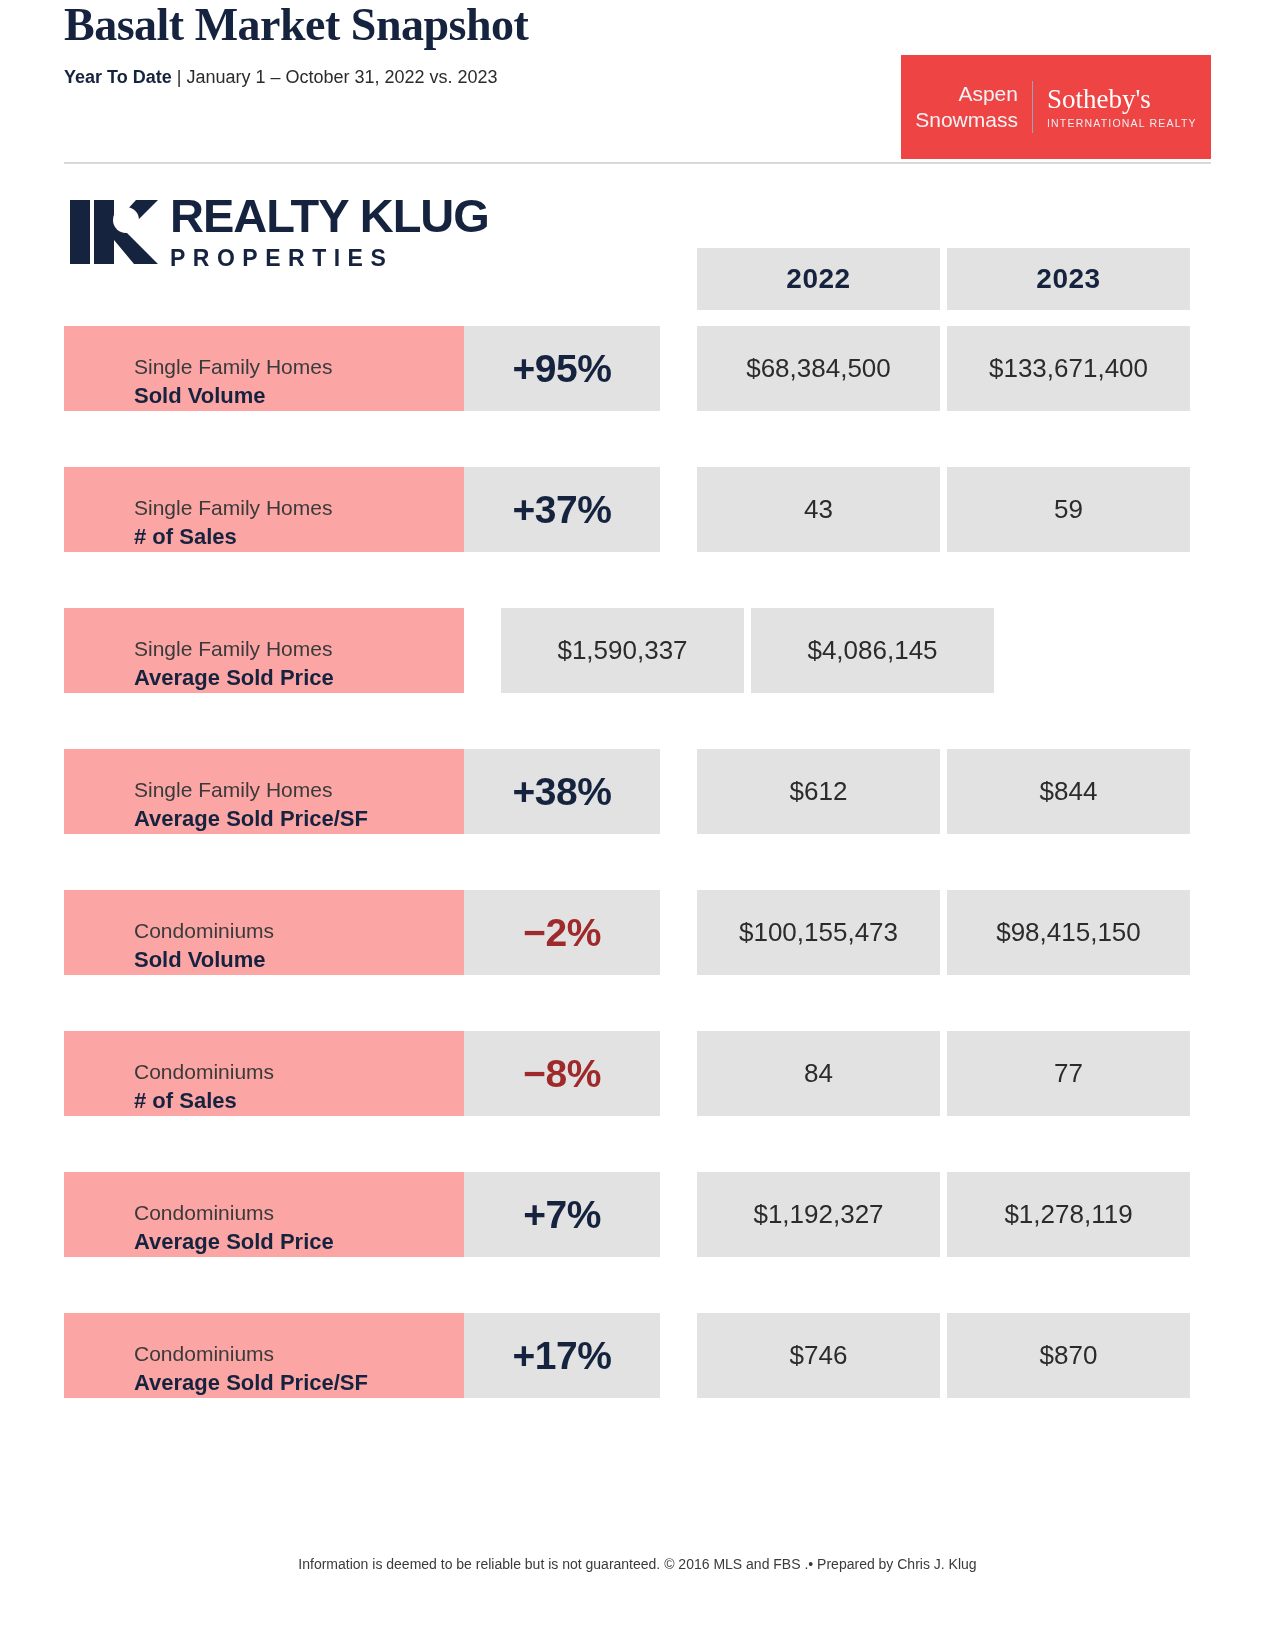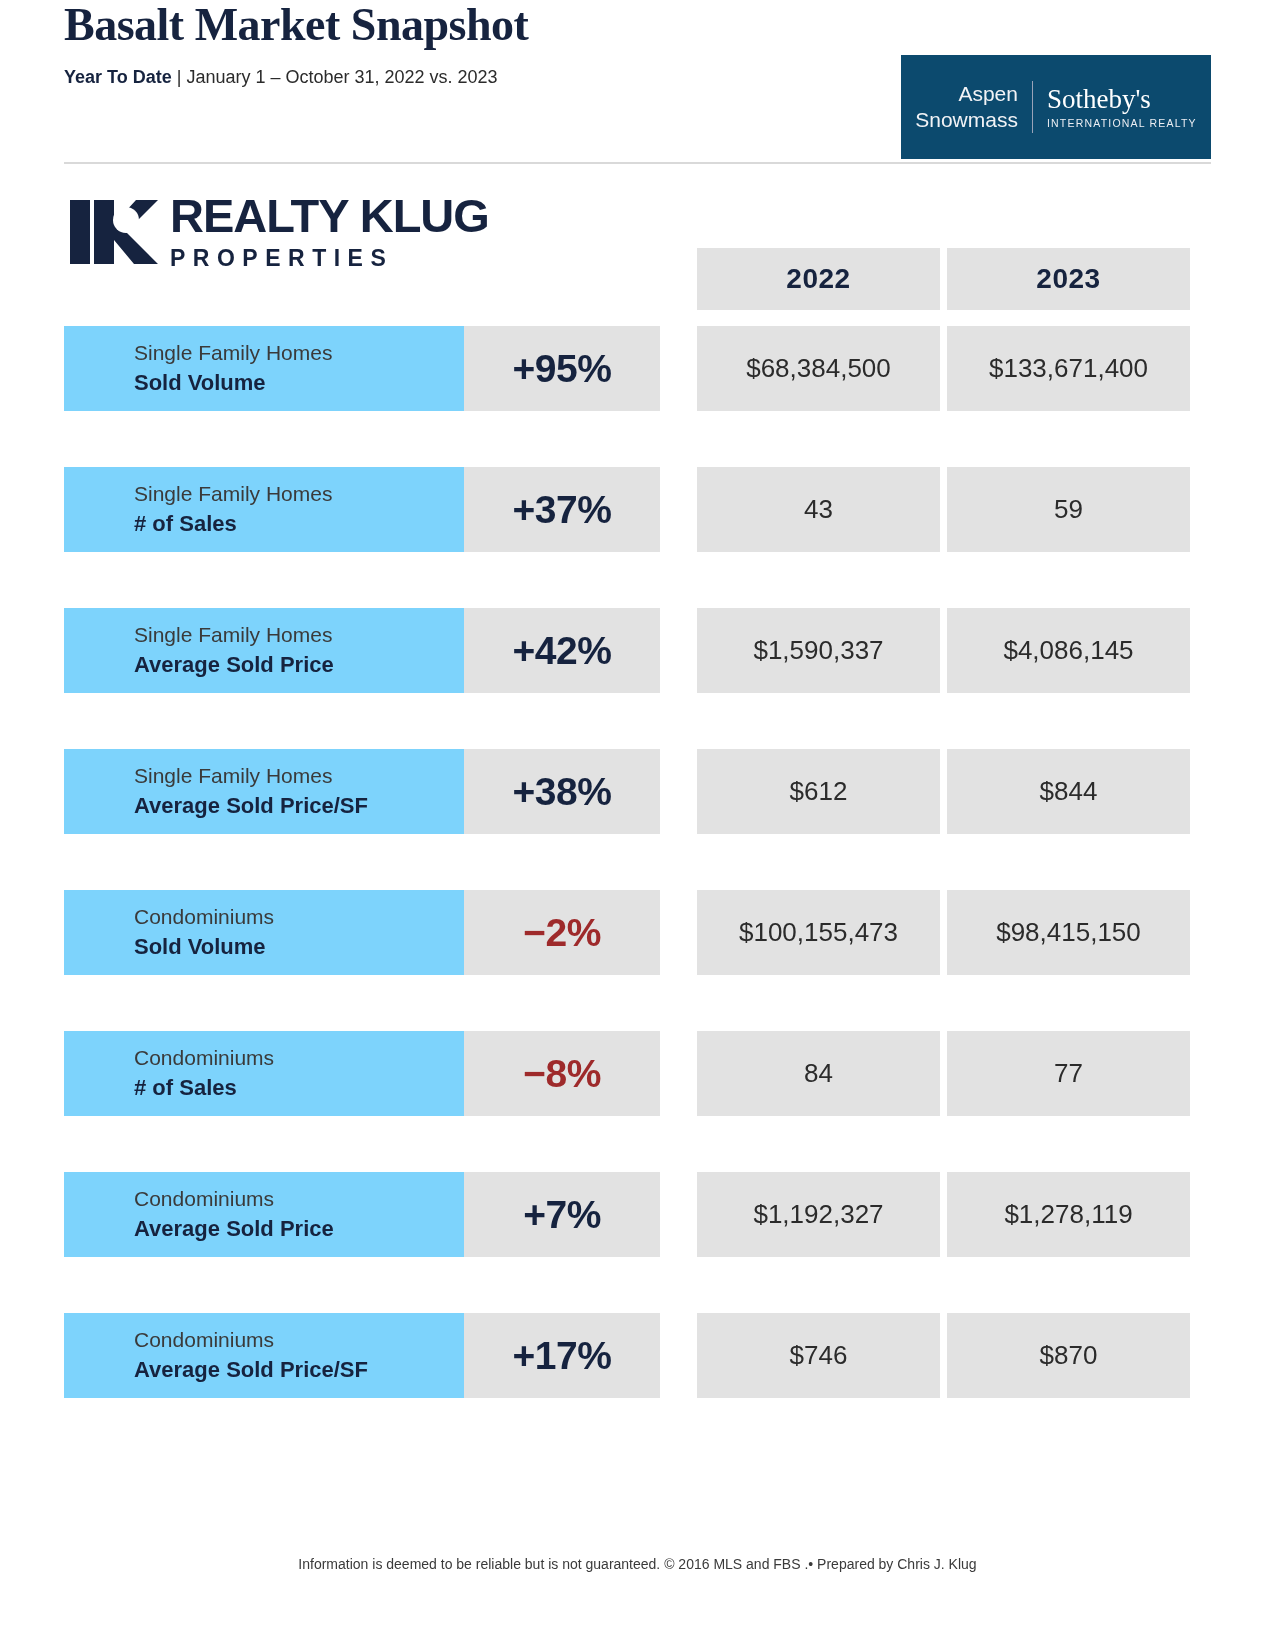--- a/index.html
+++ b/index.html
@@ -47,21 +47,21 @@
     color: #16233f;
     font-weight: bold;
   }
 
   .sir-box {
     position: absolute;
     top: 55px;
     right: 0;
     width: 310px;
     height: 104px;
-    background: #0c4a6e;
+    background: #ef4444;
     color: #ffffff;
     display: flex;
     align-items: center;
     justify-content: center;
   }
   .sir-inner {
     display: flex;
     align-items: center;
     gap: 14px;
   }
@@ -163,24 +163,24 @@
   .row {
     display: flex;
     align-items: stretch;
     height: 85px;
     margin-bottom: 56px;
   }
   .row:last-child { margin-bottom: 0; }
 
   .cell-label {
     width: 400px;
-    background: #7dd3fc;
+    background: #fca5a5;
     display: flex;
     flex-direction: column;
-    justify-content: center;
+    justify-content: flex-end;
     padding-left: 70px;
     box-sizing: border-box;
   }
   .cat {
     font-size: 21px;
     color: #3a3a3a;
     line-height: 1.35;
   }
   .metric {
     font-size: 22px;
@@ -303,21 +303,20 @@
         <div class="cell-val">43</div>
         <div class="spacer-xs"></div>
         <div class="cell-val">59</div>
       </div>
 
       <div class="row">
         <div class="cell-label">
           <div class="cat">Single Family Homes</div>
           <div class="metric">Average Sold Price</div>
         </div>
-        <div class="cell-pct">+42%</div>
         <div class="spacer-sm"></div>
         <div class="cell-val">$1,590,337</div>
         <div class="spacer-xs"></div>
         <div class="cell-val">$4,086,145</div>
       </div>
 
       <div class="row">
         <div class="cell-label">
           <div class="cat">Single Family Homes</div>
           <div class="metric">Average Sold Price/SF</div>

